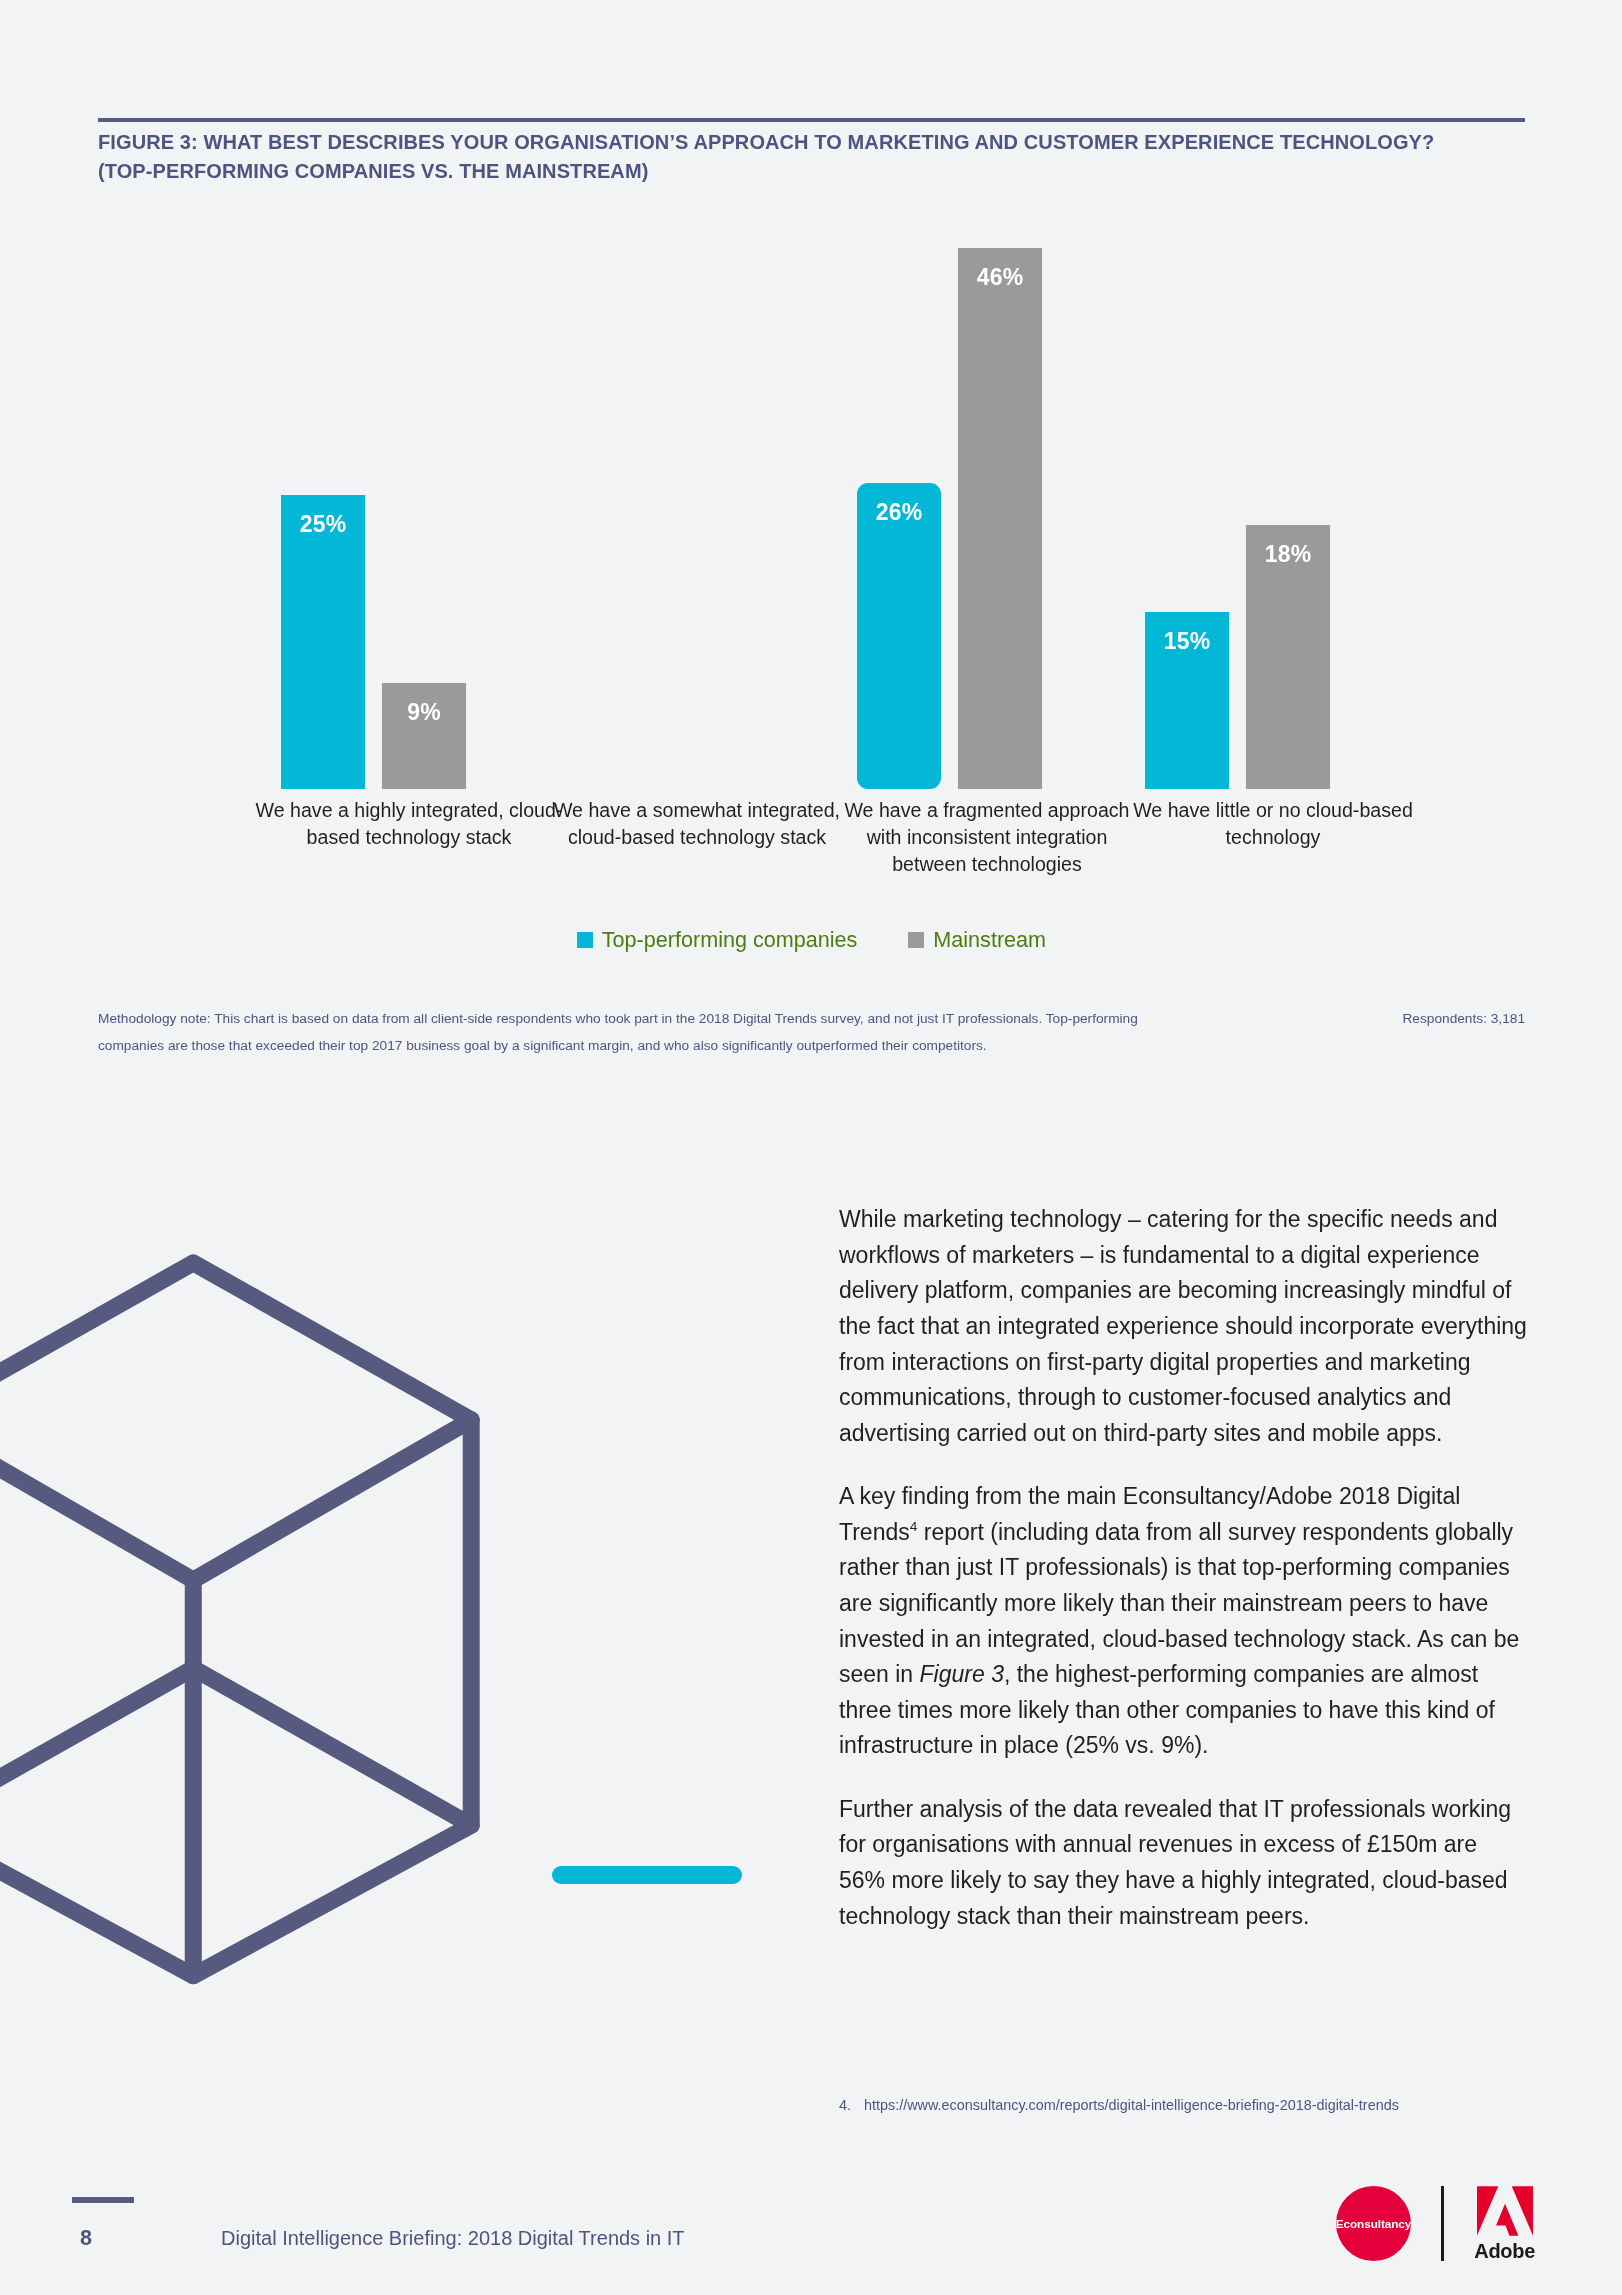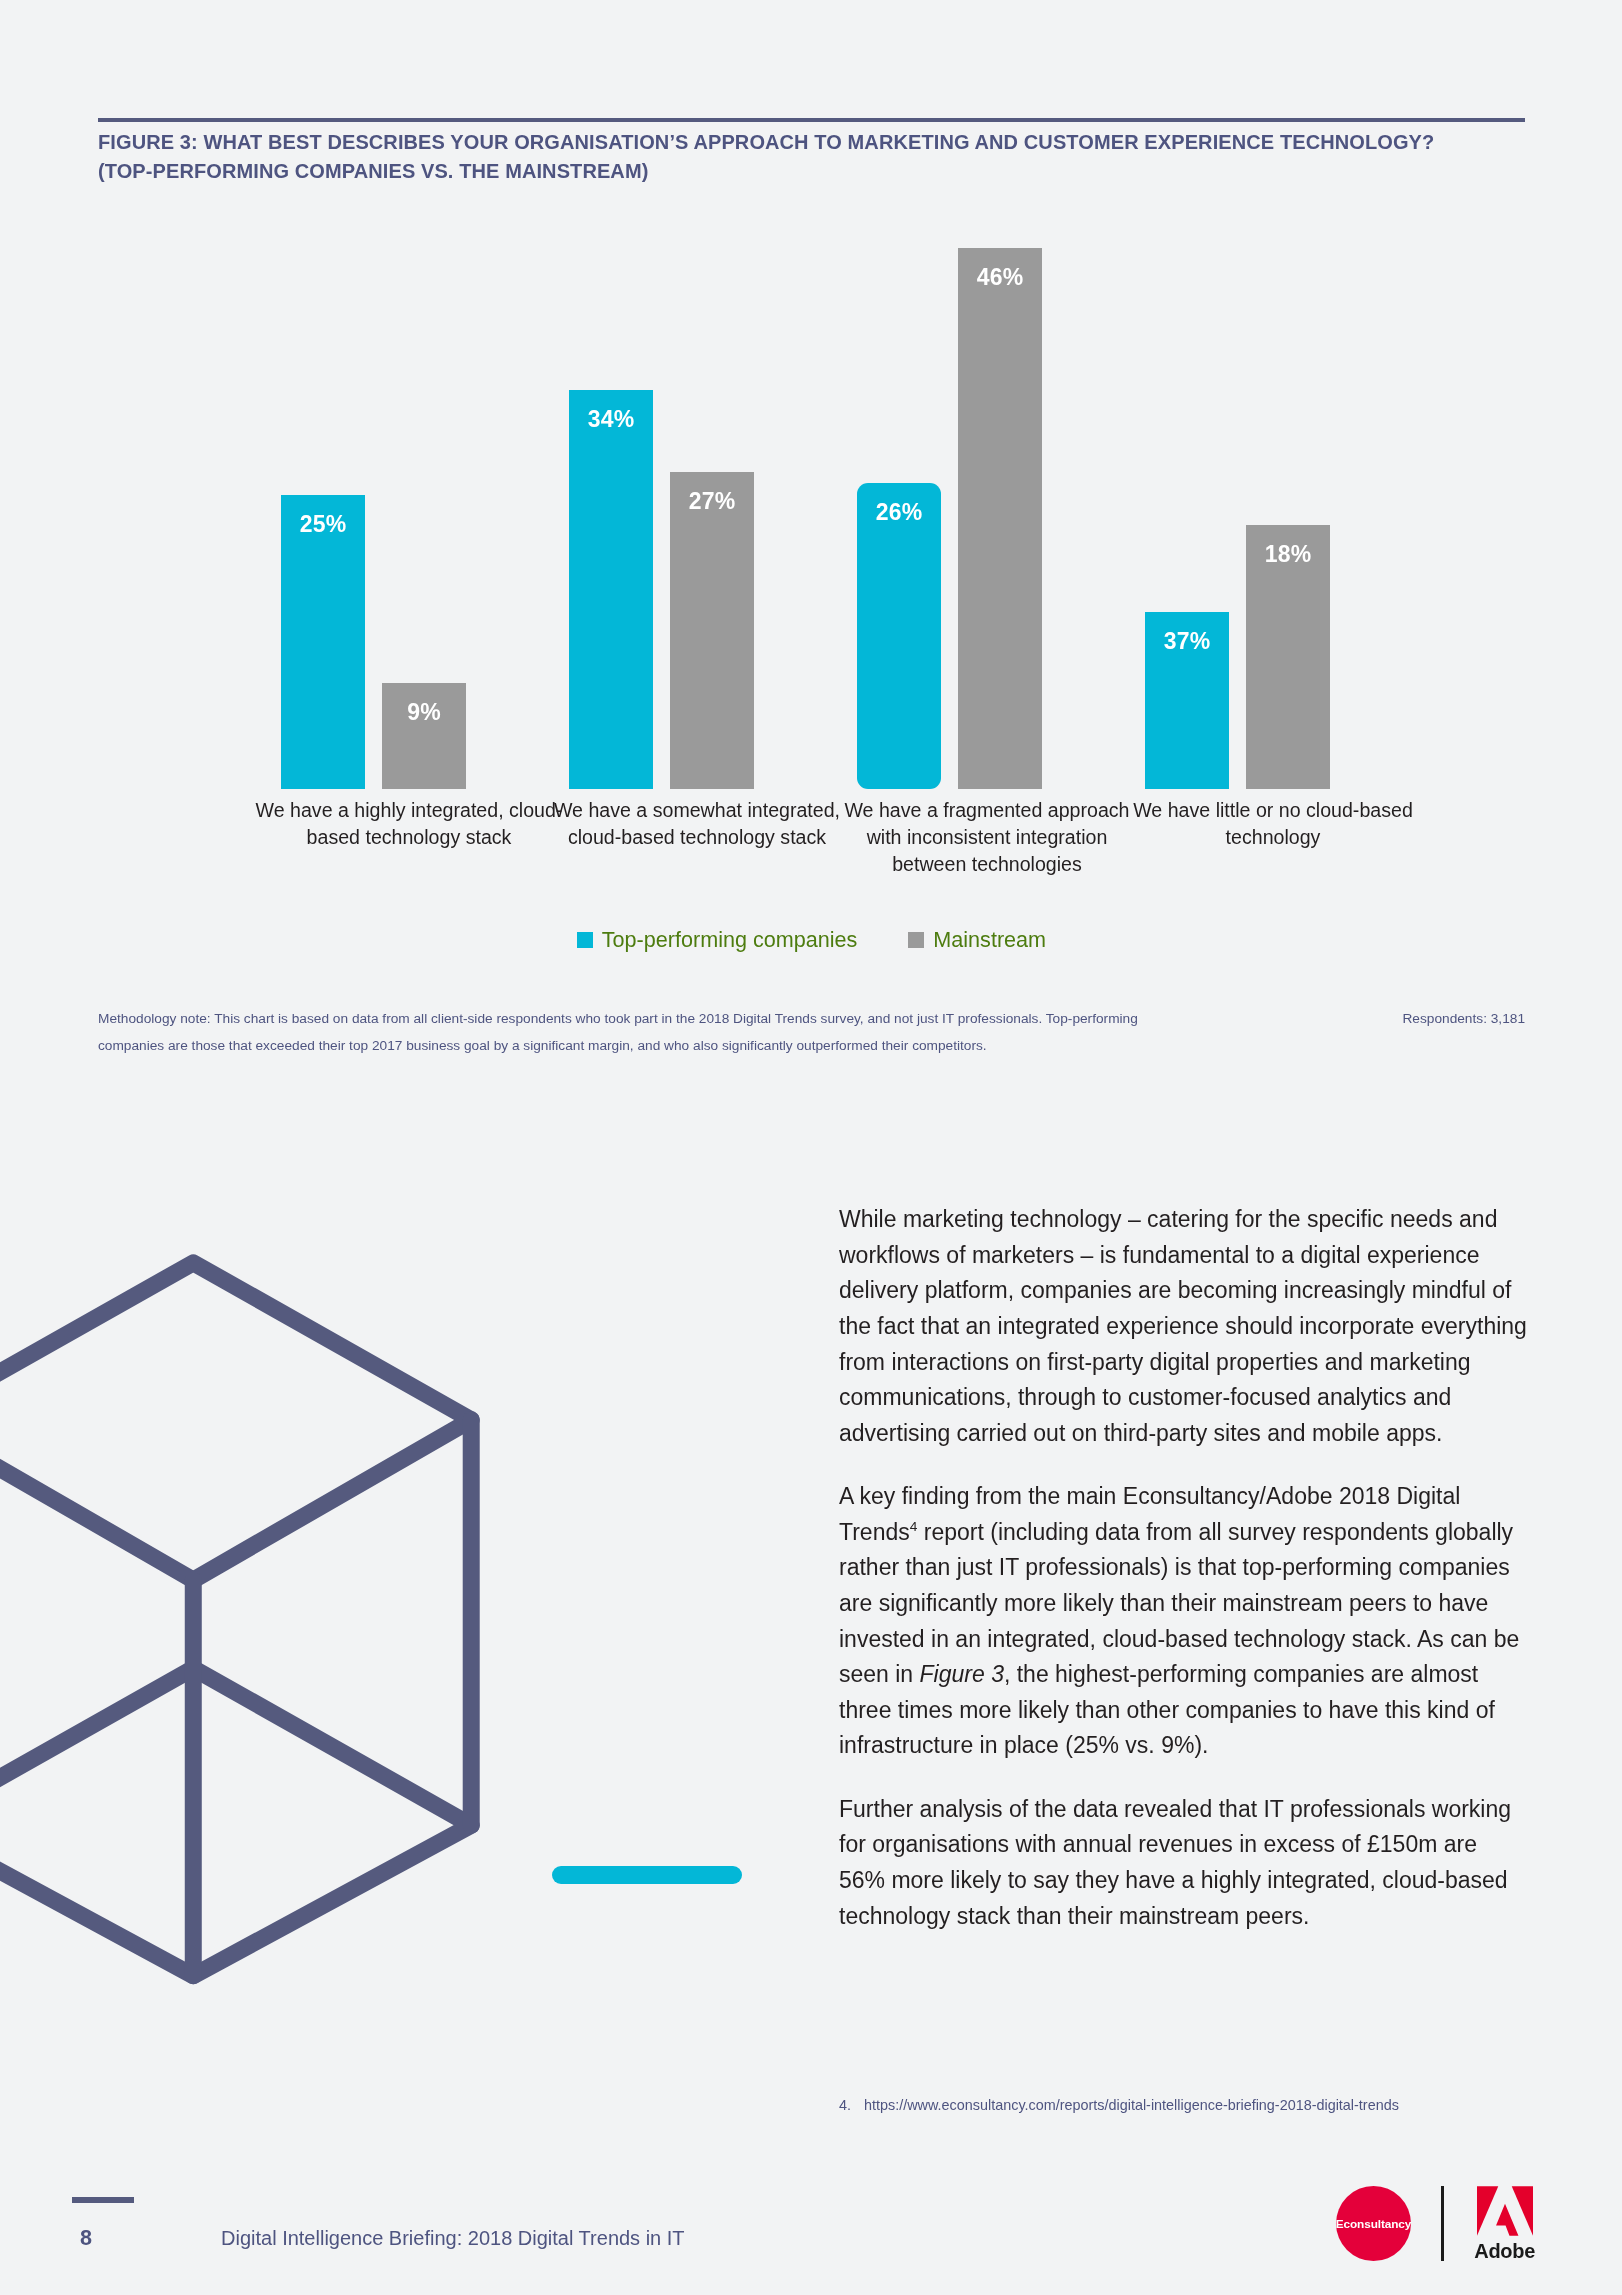--- a/index.html
+++ b/index.html
@@ -273,41 +273,33 @@
 
       <div class="group" style="left:183px; width:255px;">
         <div class="bar top" style="left:0px; height:294px;">
           <span class="bar-val">25%</span>
         </div>
         <div class="bar main" style="left:101px; height:106px;">
           <span class="bar-val">9%</span>
         </div>
       </div>
 
-      <div class="group" style="left:471px; width:255px;">
-        <div class="bar top" style="left:0px; height:399px;">
-          <span class="bar-val">34%</span>
-        </div>
-        <div class="bar main" style="left:101px; height:317px;">
-          <span class="bar-val">27%</span>
-        </div>
-      </div>
 
       <div class="group" style="left:759px; width:255px;">
         <div class="bar top" style="left:0px; height:306px;border-radius:11px;">
           <span class="bar-val">26%</span>
         </div>
         <div class="bar main" style="left:101px; height:541px;">
           <span class="bar-val">46%</span>
         </div>
       </div>
 
       <div class="group" style="left:1047px; width:255px;">
         <div class="bar top" style="left:0px; height:177px;">
-          <span class="bar-val">37%</span>
+          <span class="bar-val">15%</span>
         </div>
         <div class="bar main" style="left:101px; height:264px;">
           <span class="bar-val">18%</span>
         </div>
       </div>
 
       <div class="cat-label" style="left:442px; width:314px;">We have a somewhat integrated, cloud-based technology stack</div>
       <div class="cat-label" style="left:131px; width:360px;">We have a highly integrated, cloud-based technology stack</div>
       <div class="cat-label" style="left:732px; width:314px;">We have a fragmented approach with inconsistent integration between technologies</div>
       <div class="cat-label" style="left:1021px; width:308px;">We have little or no cloud-based technology</div>

